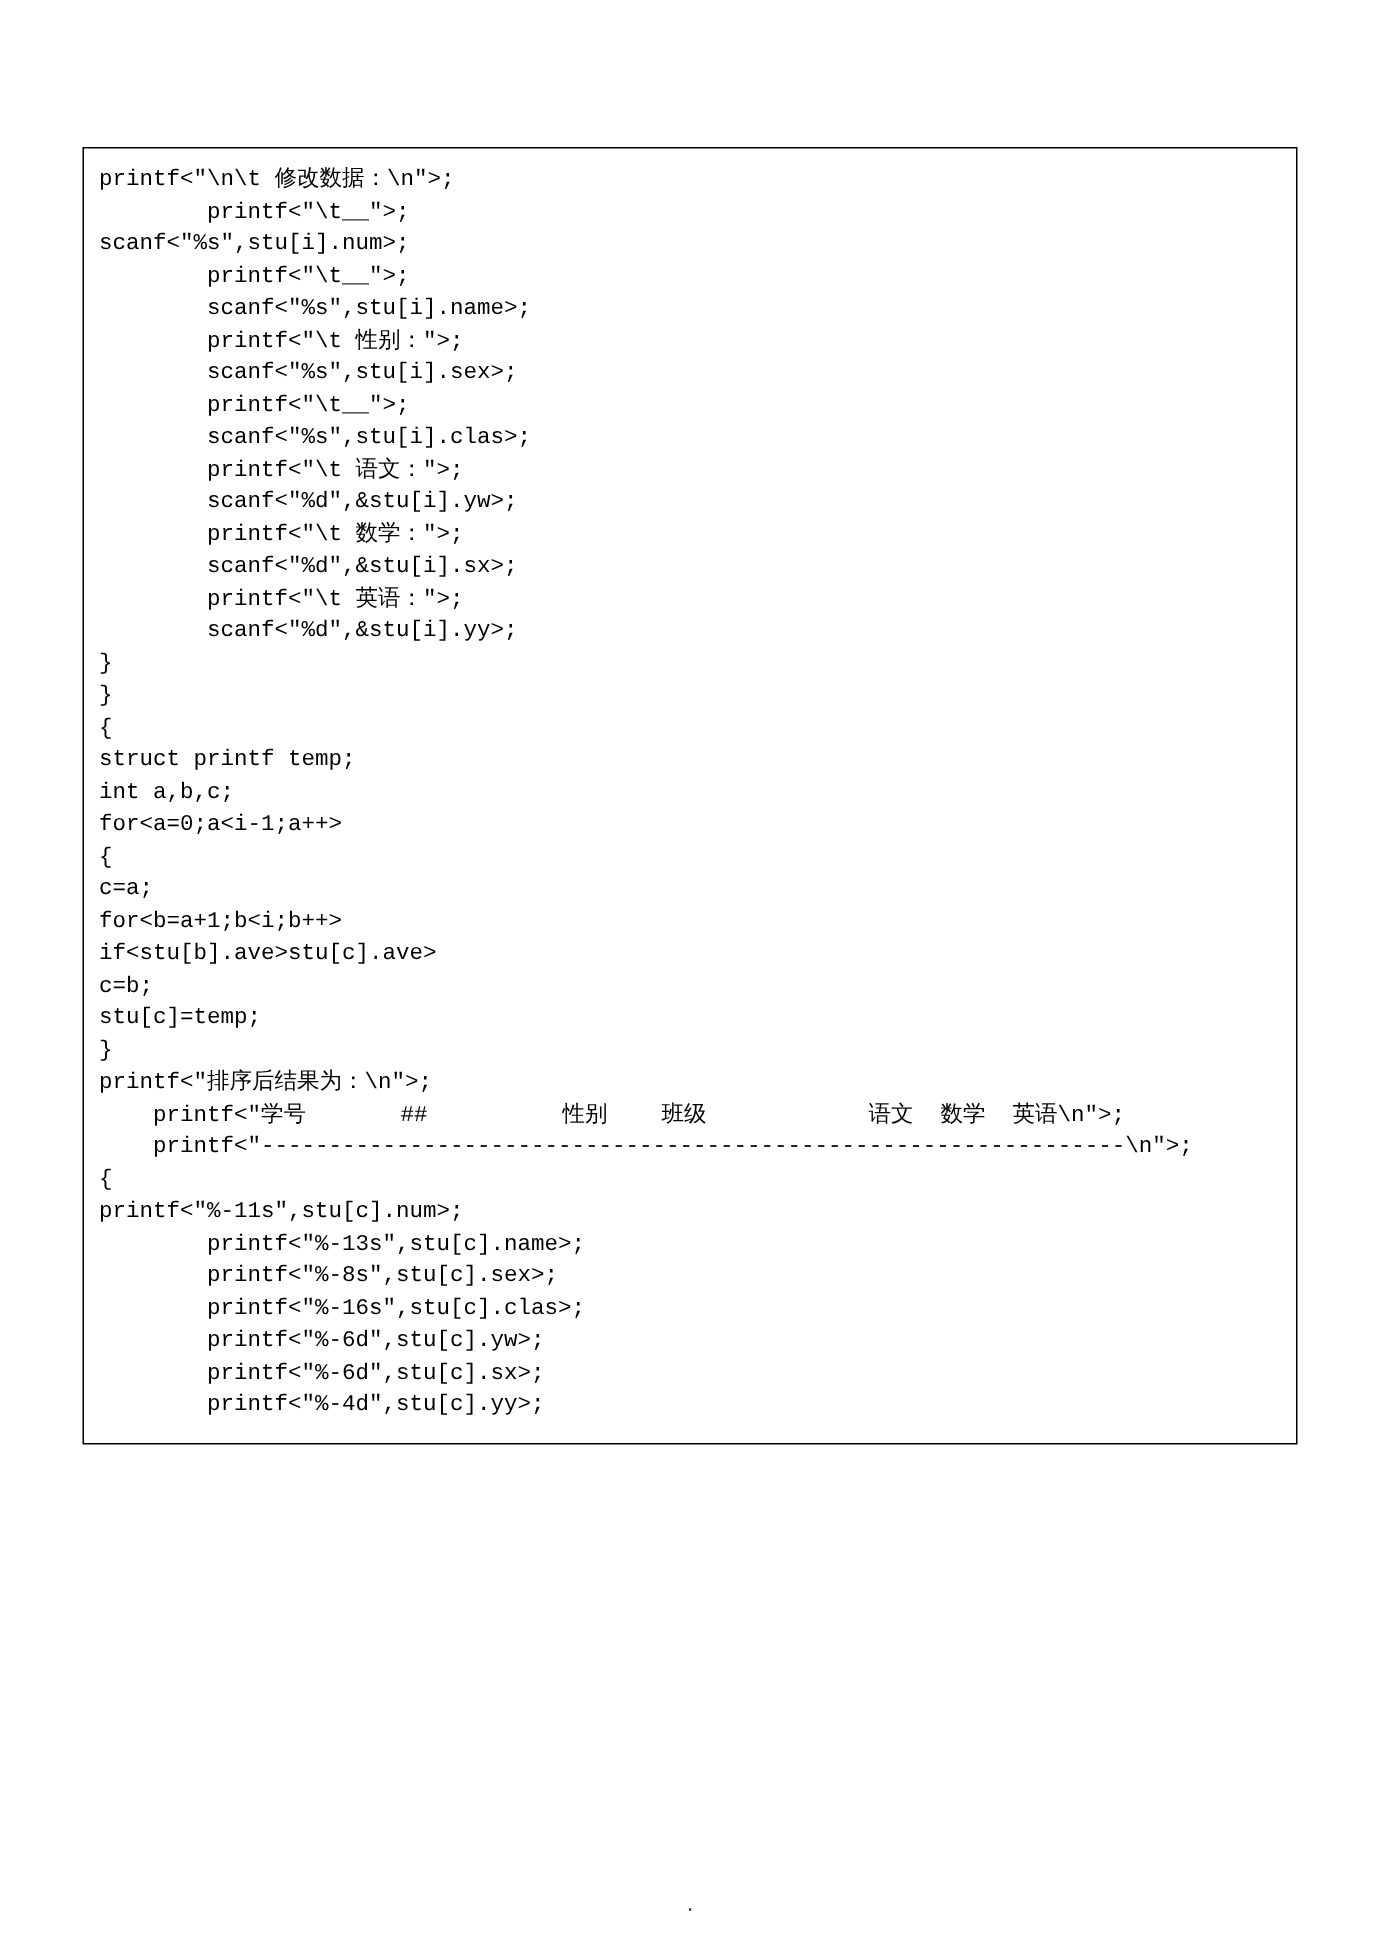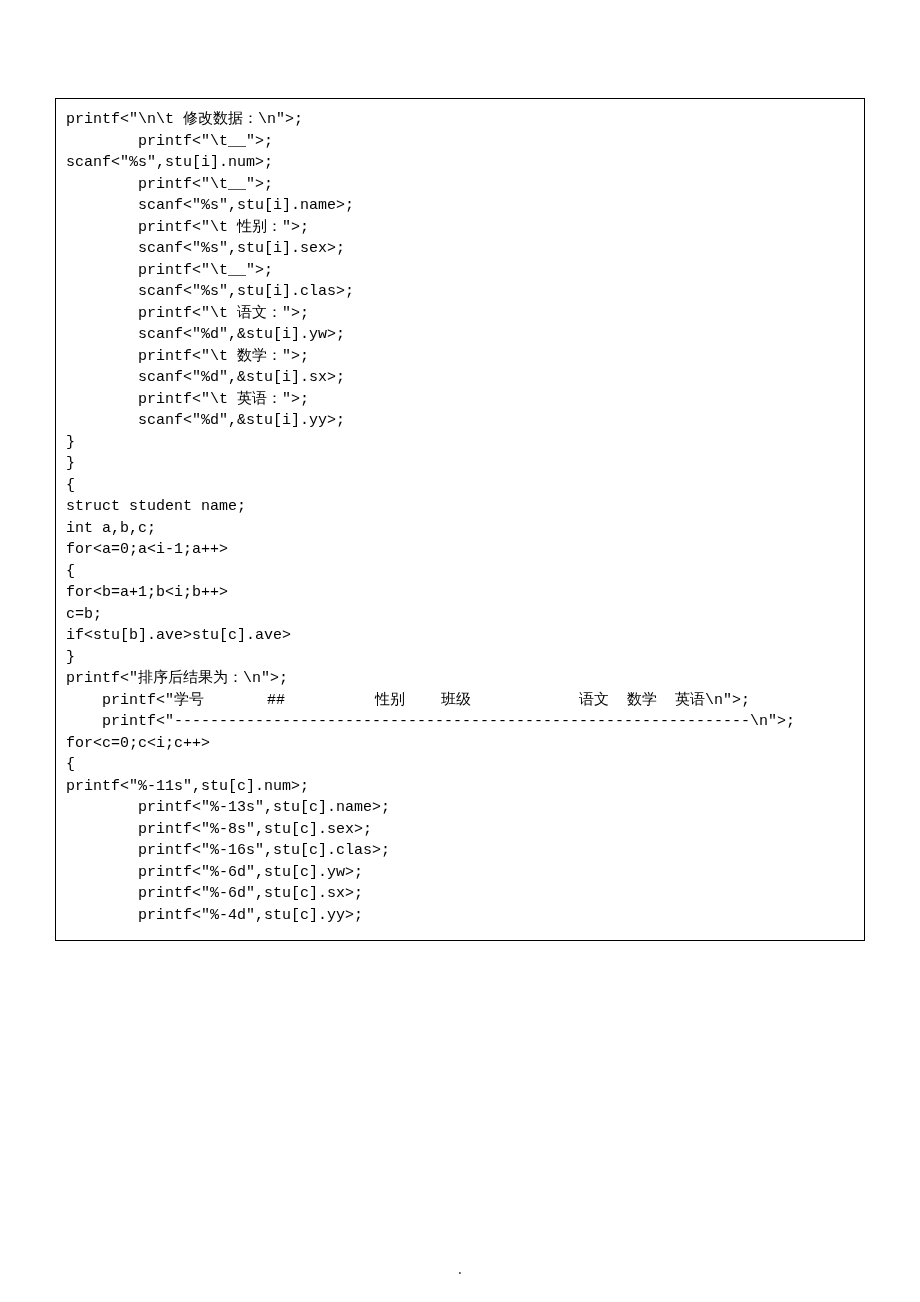--- a/index.html
+++ b/index.html
@@ -54,32 +54,33 @@
       <div class="line">        scanf&lt;"%s",stu[i].clas&gt;;</div>
       <div class="line">        printf&lt;"\t 语文："&gt;;</div>
       <div class="line">        scanf&lt;"%d",&amp;stu[i].yw&gt;;</div>
       <div class="line">        printf&lt;"\t 数学："&gt;;</div>
       <div class="line">        scanf&lt;"%d",&amp;stu[i].sx&gt;;</div>
       <div class="line">        printf&lt;"\t 英语："&gt;;</div>
       <div class="line">        scanf&lt;"%d",&amp;stu[i].yy&gt;;</div>
       <div class="line">}</div>
       <div class="line">}</div>
       <div class="line">{</div>
-      <div class="line">struct student name;</div>
+      <div class="line">struct printf temp;</div>
       <div class="line">int a,b,c;</div>
       <div class="line">for&lt;a=0;a&lt;i-1;a++&gt;</div>
       <div class="line">{</div>
+      <div class="line">c=a;</div>
       <div class="line">for&lt;b=a+1;b&lt;i;b++&gt;</div>
+      <div class="line">if&lt;stu[b].ave&gt;stu[c].ave&gt;</div>
       <div class="line">c=b;</div>
-      <div class="line">if&lt;stu[b].ave&gt;stu[c].ave&gt;</div>
+      <div class="line">stu[c]=temp;</div>
       <div class="line">}</div>
       <div class="line">printf&lt;"排序后结果为：\n"&gt;;</div>
       <div class="line">    printf&lt;"学号       ##          性别    班级            语文  数学  英语\n"&gt;;</div>
       <div class="line">    printf&lt;"----------------------------------------------------------------\n"&gt;;</div>
-      <div class="line">for&lt;c=0;c&lt;i;c++&gt;</div>
       <div class="line">{</div>
       <div class="line">printf&lt;"%-11s",stu[c].num&gt;;</div>
       <div class="line">        printf&lt;"%-13s",stu[c].name&gt;;</div>
       <div class="line">        printf&lt;"%-8s",stu[c].sex&gt;;</div>
       <div class="line">        printf&lt;"%-16s",stu[c].clas&gt;;</div>
       <div class="line">        printf&lt;"%-6d",stu[c].yw&gt;;</div>
       <div class="line">        printf&lt;"%-6d",stu[c].sx&gt;;</div>
       <div class="line">        printf&lt;"%-4d",stu[c].yy&gt;;</div>
     </div>
   <div class="footer-dot">.</div>

